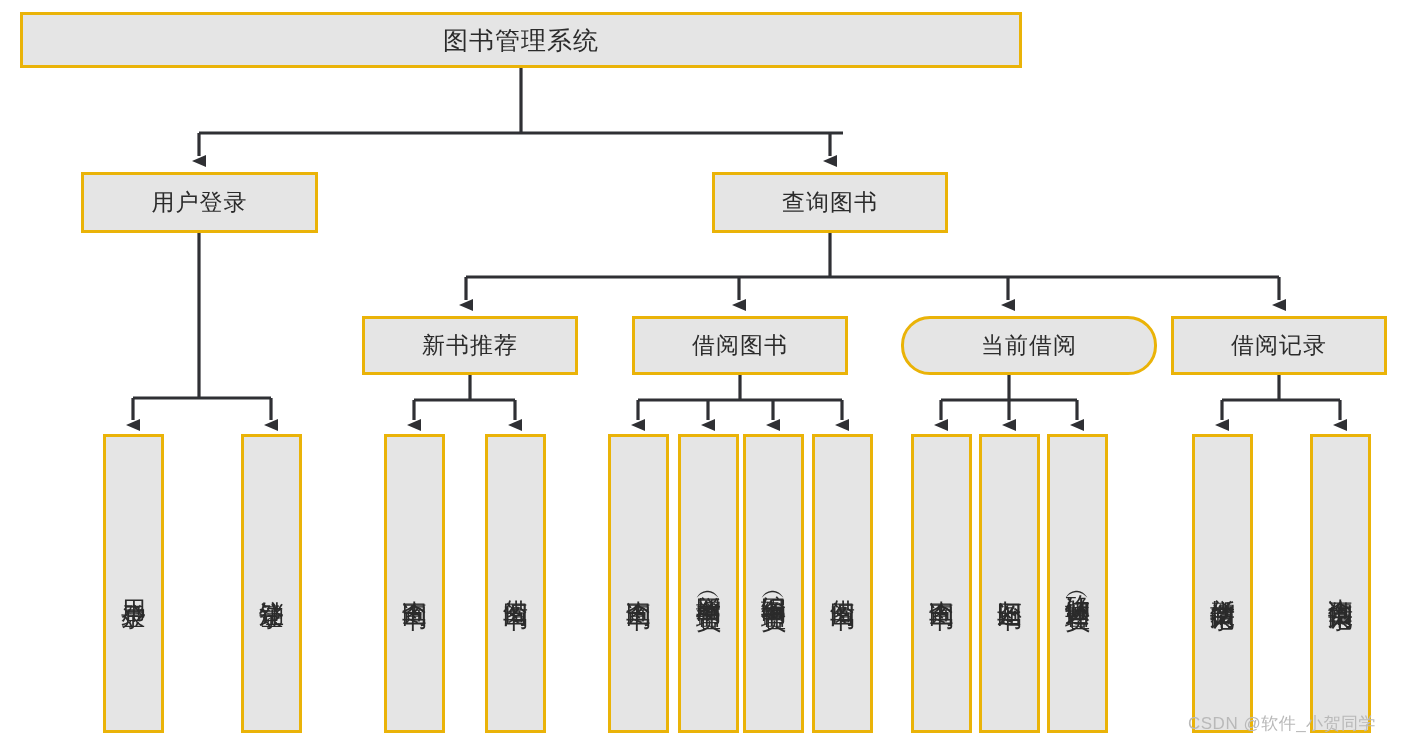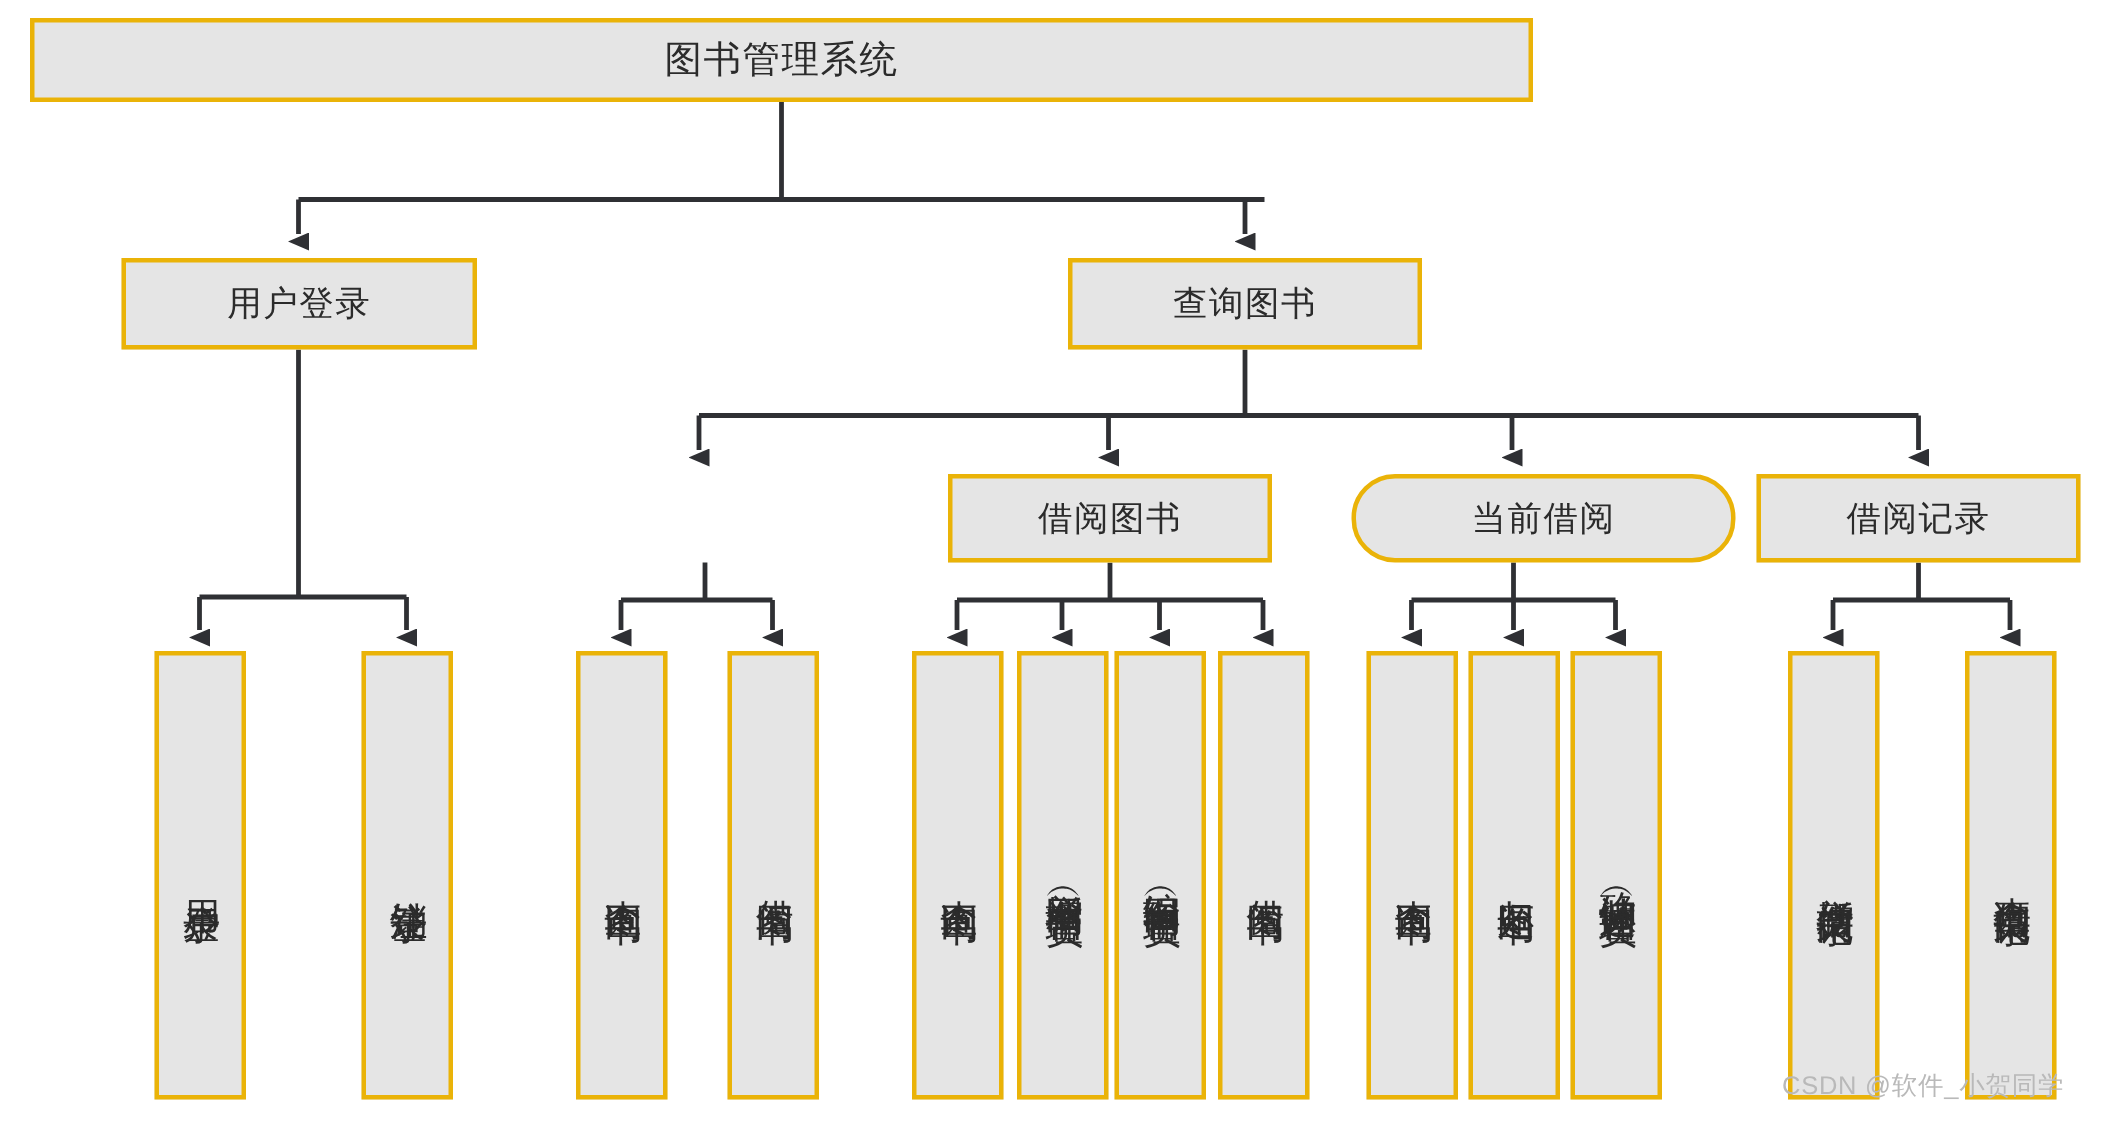--- a/index.html
+++ b/index.html
@@ -128,20 +128,23 @@
   </div>
 
   <div class="node" style="left:81px; top:172px; width:237px; height:61px;">
     <span class="node-h">用户登录</span>
   </div>
 
   <div class="node" style="left:712px; top:172px; width:236px; height:61px;">
     <span class="node-h">查询图书</span>
   </div>
 
+  <div class="node" style="left:362px; top:316px; width:216px; height:59px;">
+    <span class="node-h">新书推荐</span>
+  </div>
 
   <div class="node" style="left:632px; top:316px; width:216px; height:59px;">
     <span class="node-h">借阅图书</span>
   </div>
 
   <div class="node" style="left:901px; top:316px; width:256px; height:59px;border-radius:29px;">
     <span class="node-h">当前借阅</span>
   </div>
 
   <div class="node" style="left:1171px; top:316px; width:216px; height:59px;align-items:center;">

